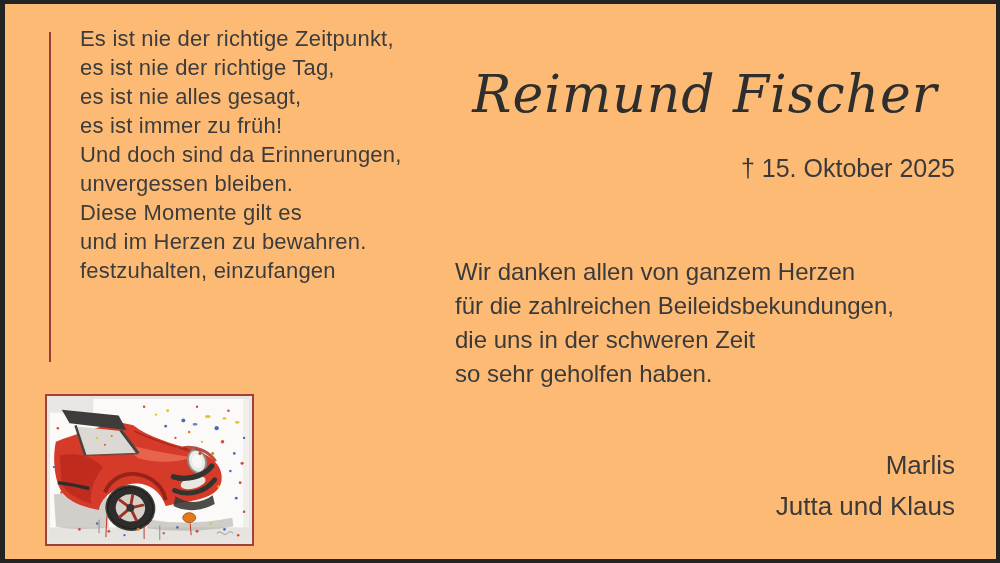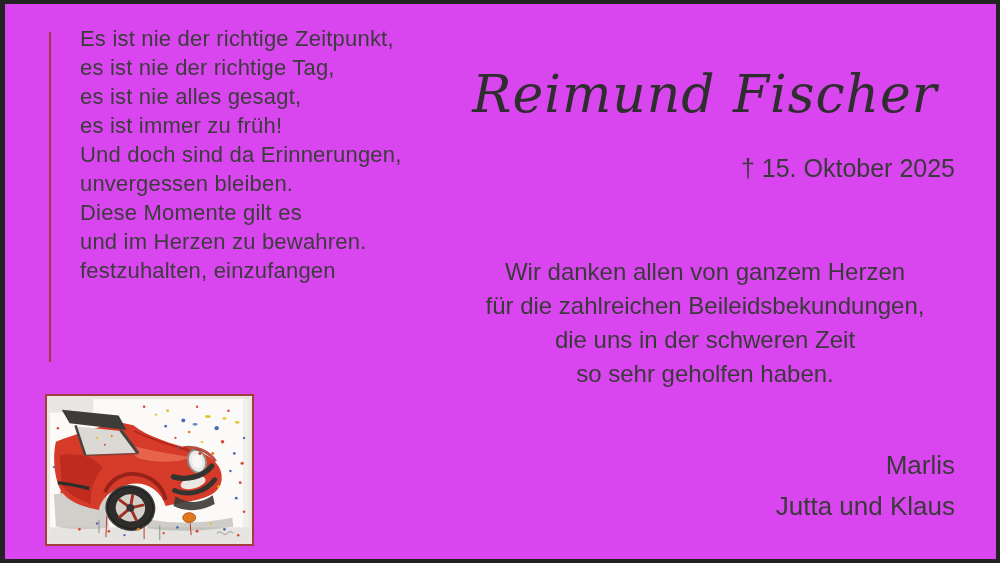--- a/index.html
+++ b/index.html
@@ -1,18 +1,18 @@
 <!DOCTYPE html>
 <html><head>
 <meta charset="utf-8">
 <style>
   html,body{margin:0;padding:0;background:#ffffff;}
   .card{
     position:relative; width:1000px; height:563px; box-sizing:border-box;
-    background:#d946ef; border:4px solid #232323; border-left-width:5px;
+    background:#fdba74; border:4px solid #232323; border-left-width:5px;
     overflow:hidden;
     font-family:"Liberation Sans", sans-serif;
     color:#3b3b3b;
   }
   .accent-rule{
     position:absolute; left:44px; top:28px; width:2px; height:330px;
     background:#9e3a40;
   }
   .poem{
     position:absolute; left:75px; top:20px; width:380px;
@@ -29,21 +29,21 @@
     position:absolute; left:450px; top:48px; width:500px; height:84px;
     text-align:center; font-family:"DejaVu Serif", serif; font-style:italic;
     font-size:52px; line-height:84px; color:#2e2e2e; letter-spacing:1px;
   }
   .death-date{
     position:absolute; left:450px; top:151px; width:500px;
     text-align:right; font-size:25px; line-height:26px; color:#3a3a3a;
   }
   .thanks{
     position:absolute; left:450px; top:251px; width:500px;
-    text-align:center; font-size:24px; line-height:34px; color:#3a3a3a;
+    text-align:left; font-size:24px; line-height:34px; color:#3a3a3a;
     white-space:nowrap;
   }
   .signatures{
     position:absolute; left:450px; top:441px; width:500px;
     text-align:right; font-size:26px; line-height:41px; color:#3a3a3a;
   }
 </style>
 </head>
 <body>
 

